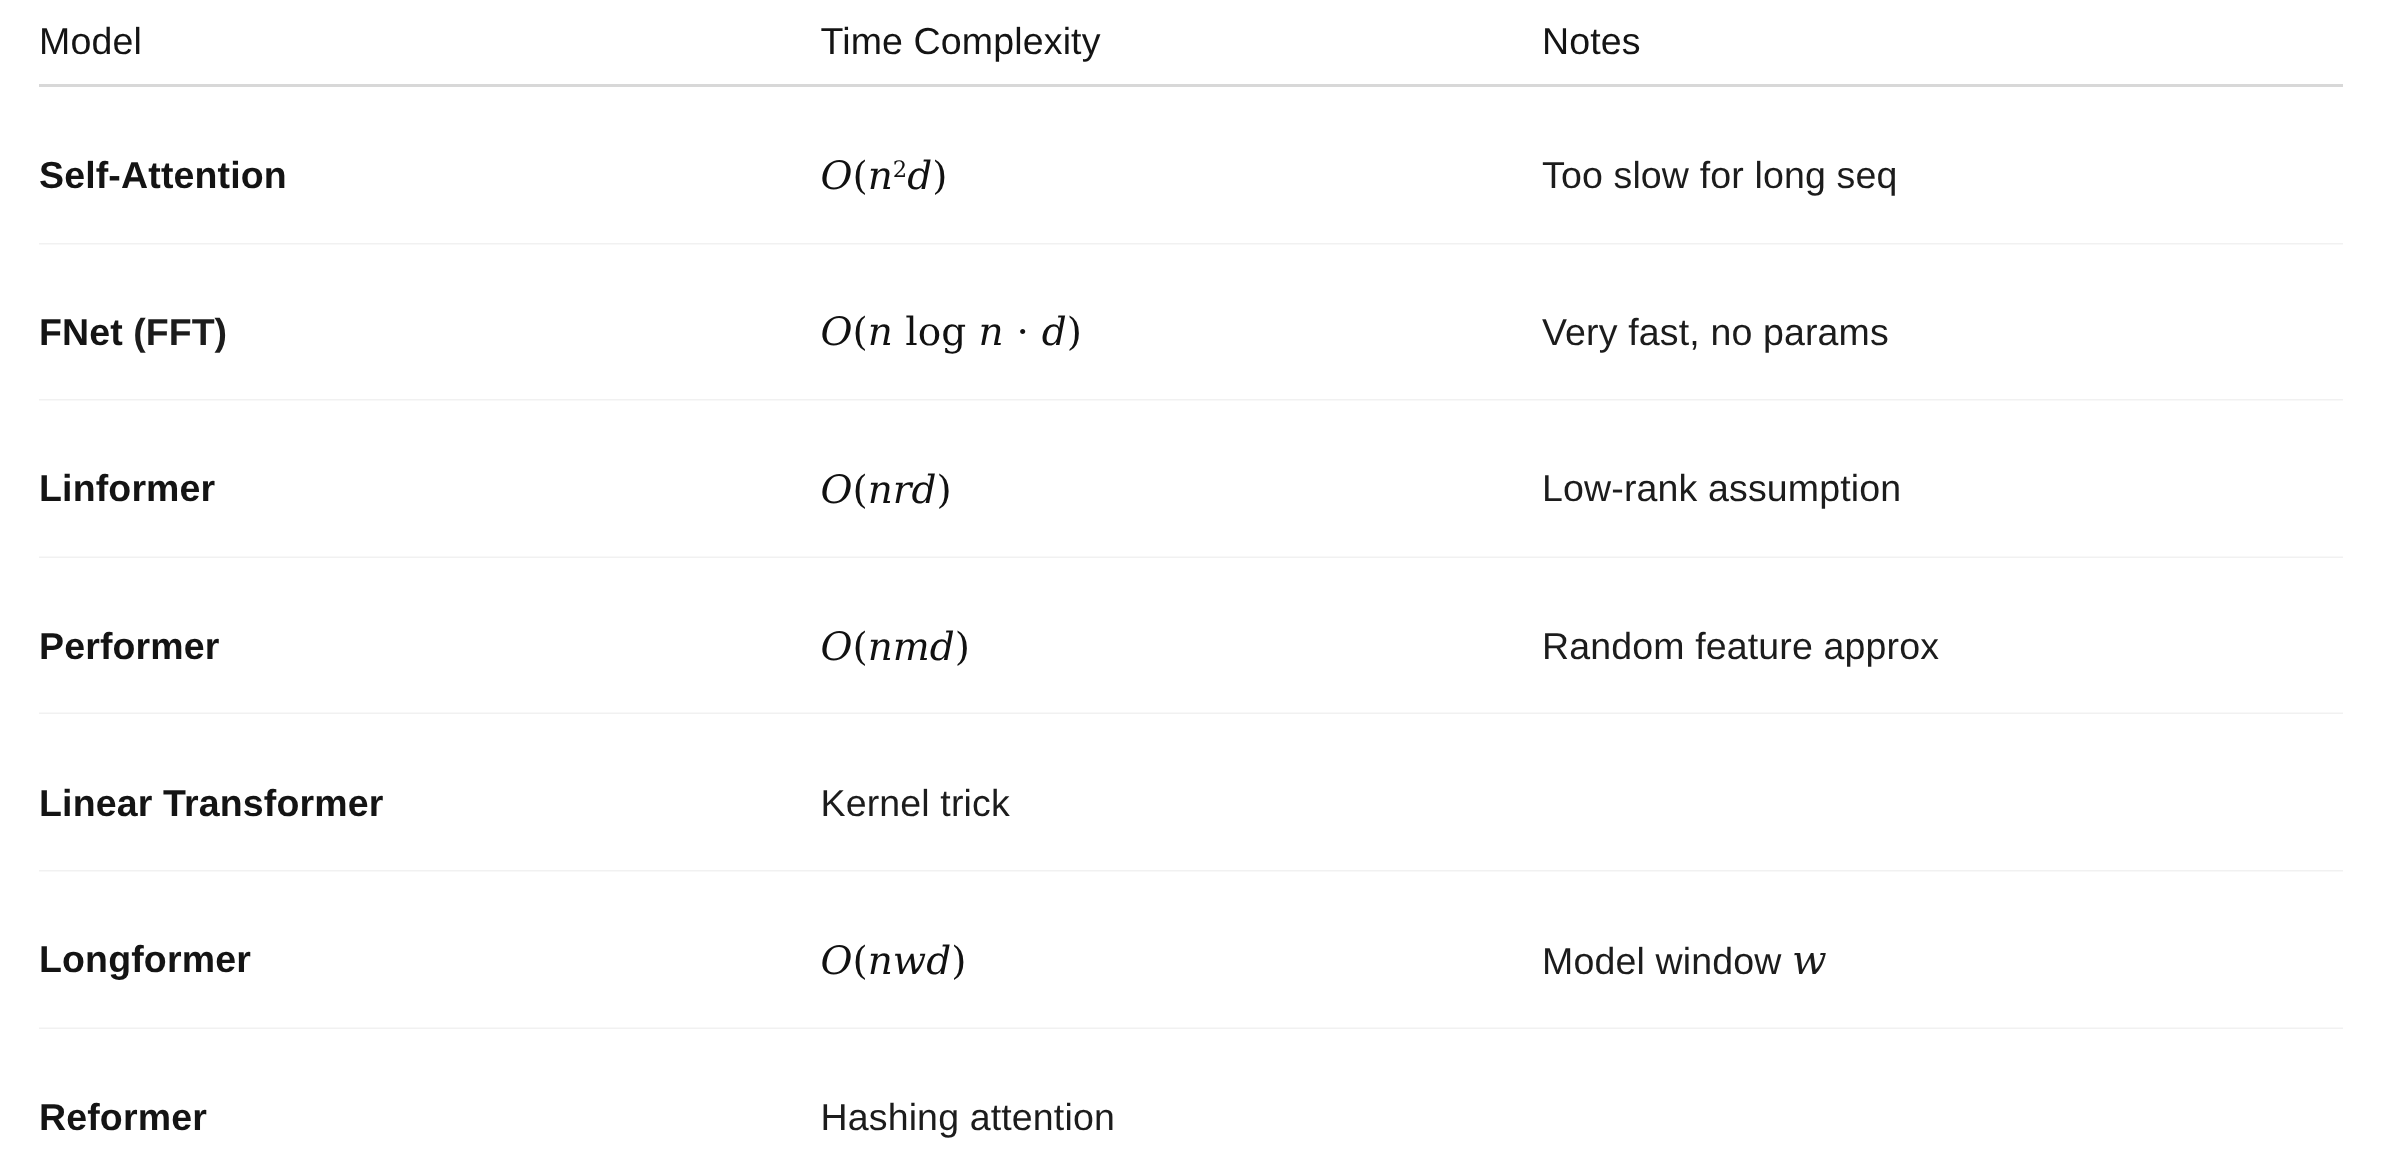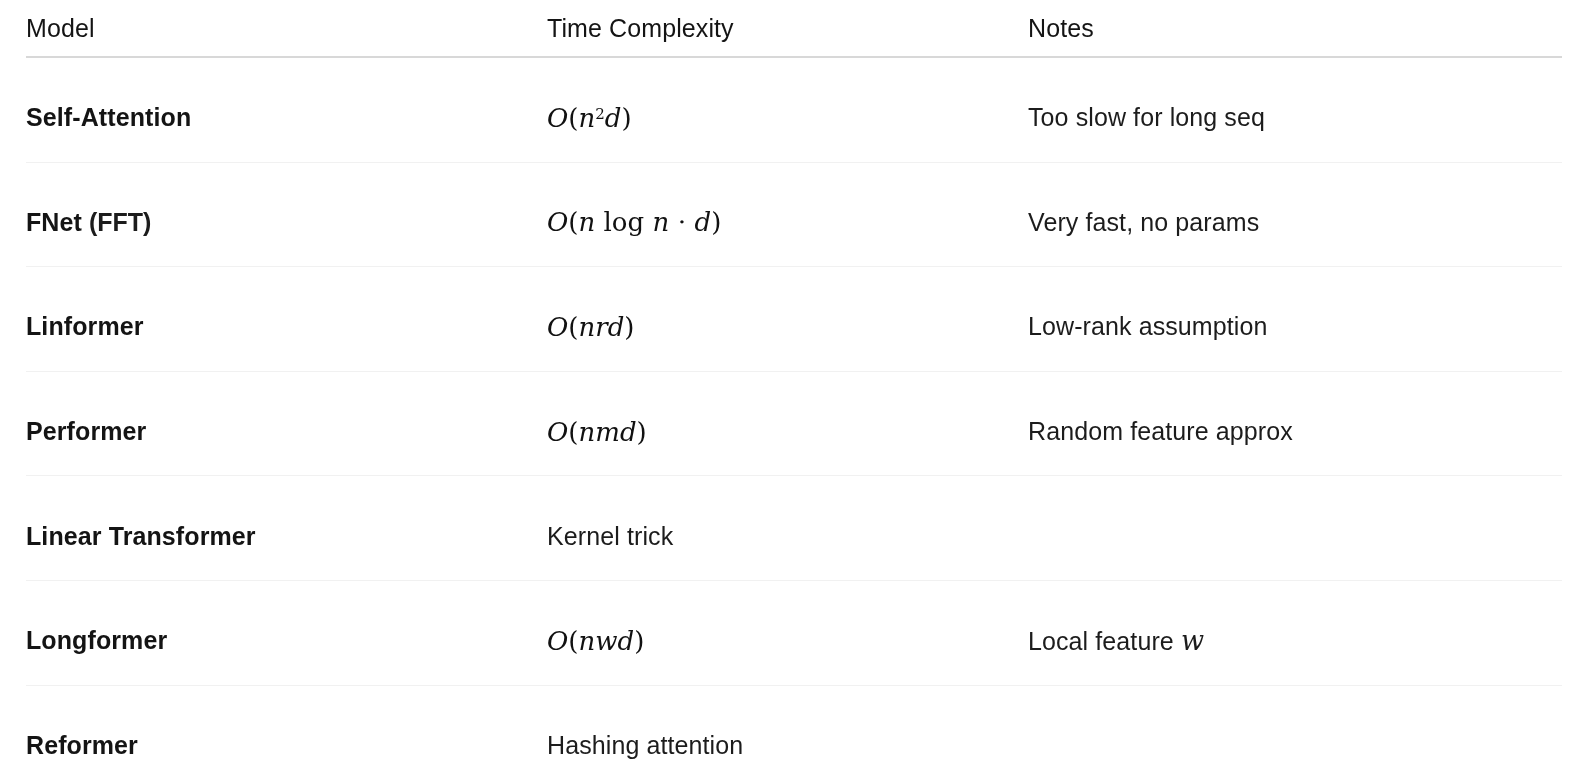--- a/index.html
+++ b/index.html
@@ -113,20 +113,20 @@
         <div class="td"><span class="math"><span class="it">O</span><span>(</span><span class="it">nmd</span><span>)</span></span></div>
         <div class="td note"><span>Random feature approx</span></div>
       </div>
       <div class="tr">
         <div class="td"><span class="model-name">Linear Transformer</span></div>
         <div class="td note"><span>Kernel trick</span></div>
       </div>
       <div class="tr">
         <div class="td"><span class="model-name">Longformer</span></div>
         <div class="td"><span class="math"><span class="it">O</span><span>(</span><span class="it">nwd</span><span>)</span></span></div>
-        <div class="td note"><span>Local feature </span><span class="note-math">w</span></div>
+        <div class="td note"><span>Model window </span><span class="note-math">w</span></div>
       </div>
       <div class="tr">
         <div class="td"><span class="model-name">Reformer</span></div>
         <div class="td note"><span>Hashing attention</span></div>
       </div>
     </div>
 </div>
 
 </body></html>

